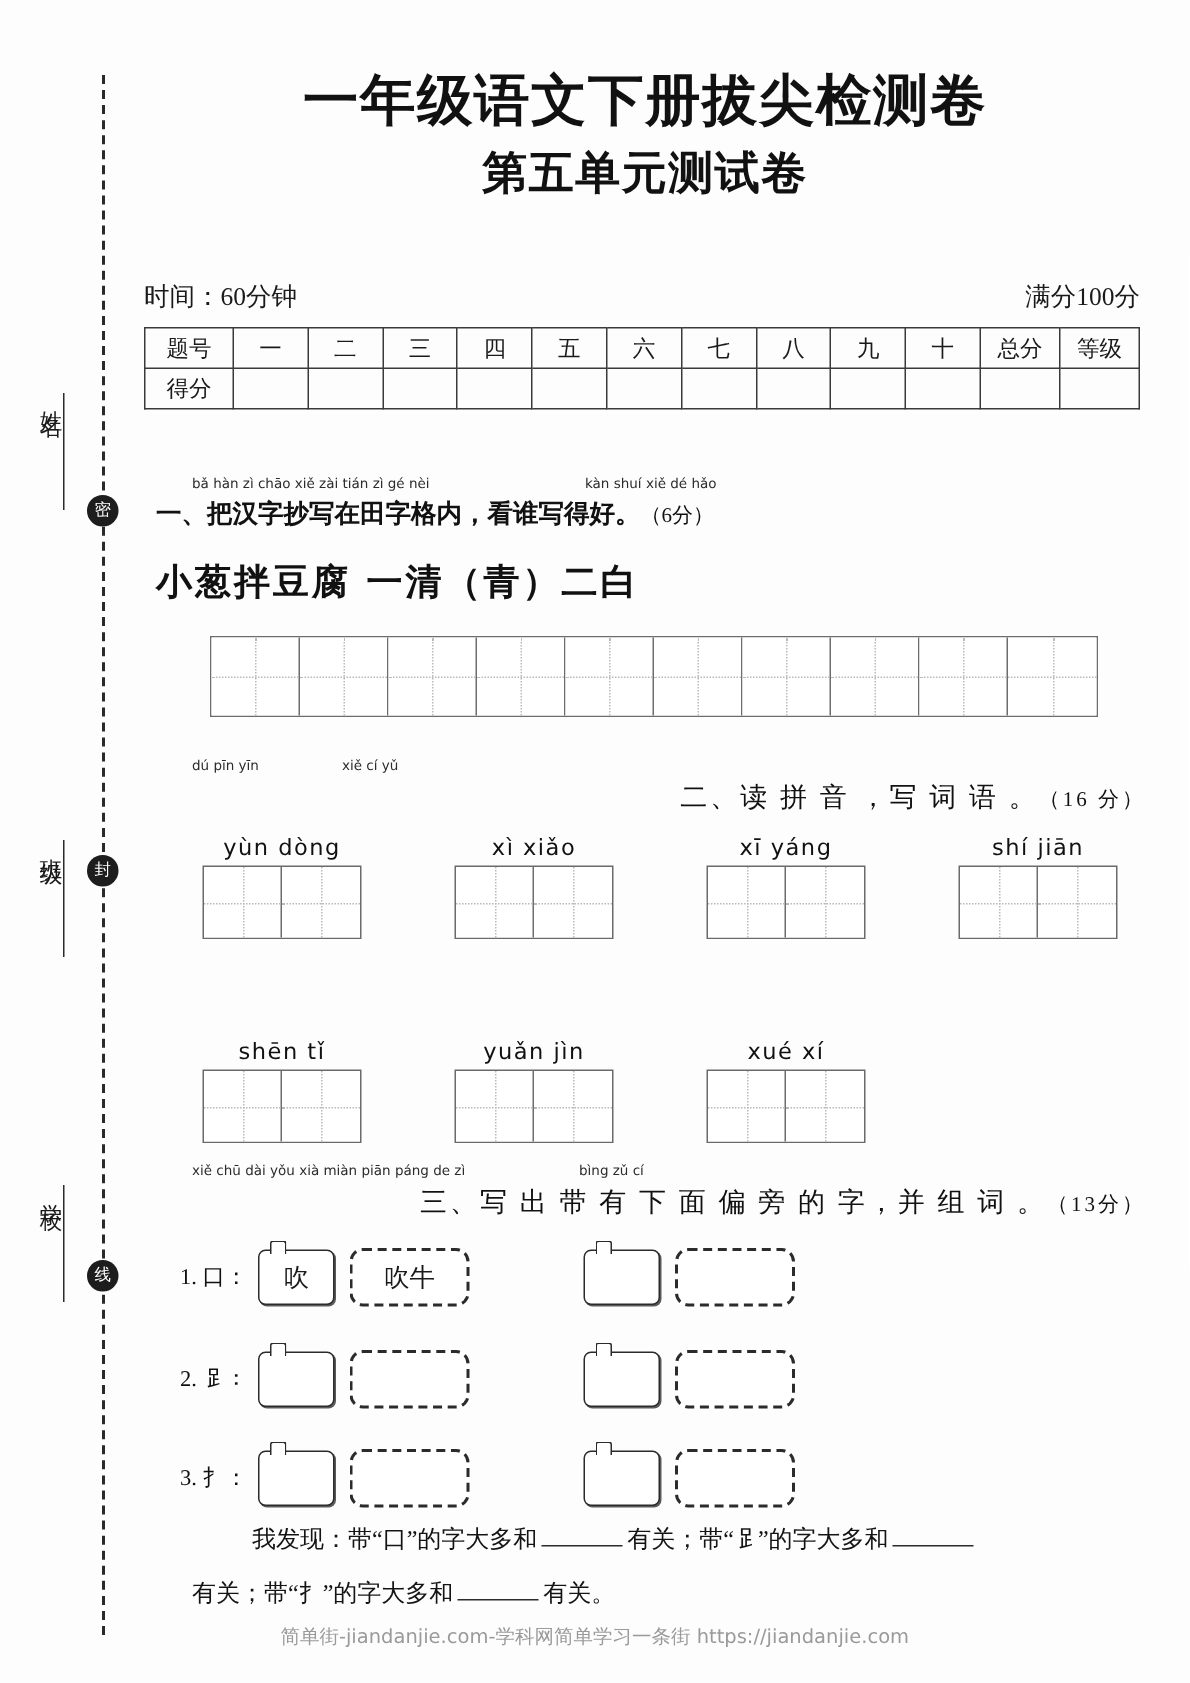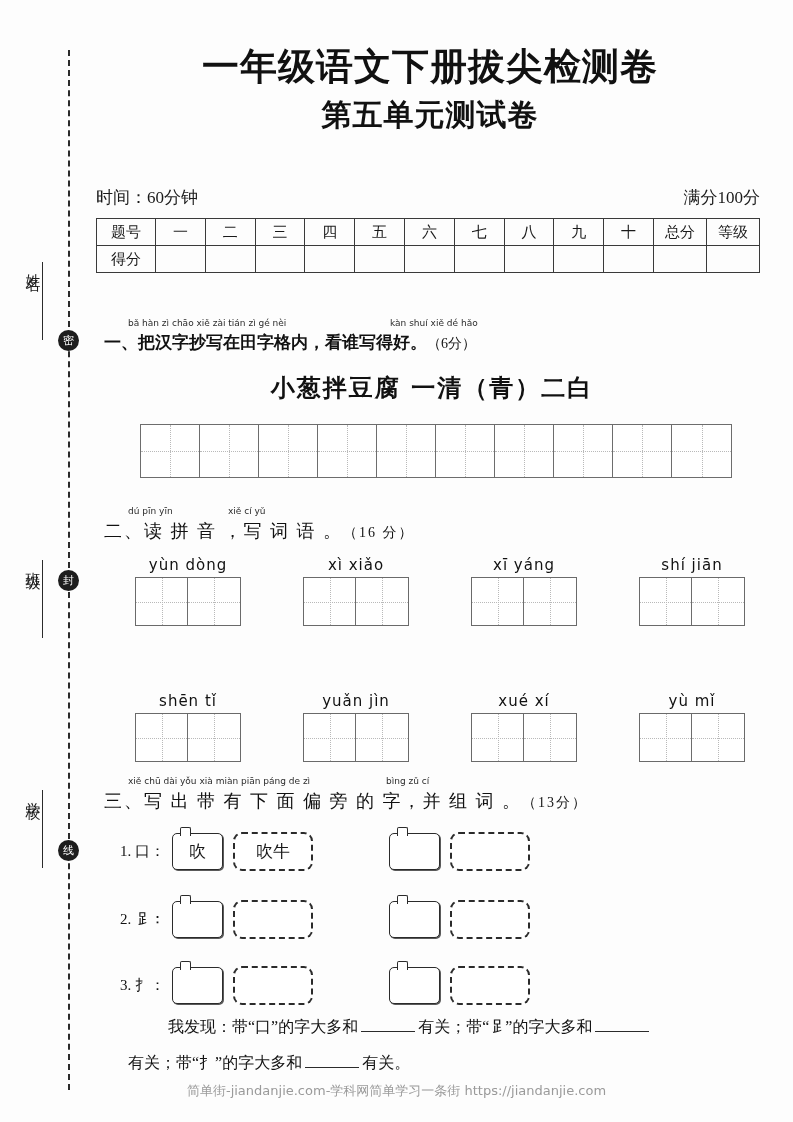--- a/index.html
+++ b/index.html
@@ -157,20 +157,21 @@
   .q-text .pts {
     font-weight: normal;
     font-size: 14px;
     font-family: "Liberation Serif", serif;
   }
   .q-text.serif {
     font-family: "Liberation Serif", serif;
     font-weight: normal;
     font-size: 18px;
     letter-spacing: 2px;
+    text-align: right;
   }
 
   #q1-head { top: 318px; }
   #q2-head { top: 506px; }
   #q3-head { top: 776px; }
 
   
   .tzg-row {
     display: flex;
     border: 1.6px solid #6d6d6d;
@@ -194,21 +195,21 @@
     content: "";
     position: absolute;
     top: 0; bottom: 0; left: 50%;
     border-left: 1px dotted #b9b9b9;
   }
 
   #q1-sample {
     position: absolute;
     left: 104px; top: 372px;
     width: 656px;
-    text-align: center;
+    text-align: left;
     font-size: 24px;
     font-weight: bold;
     font-family: "DejaVu Sans", sans-serif;
     letter-spacing: 2px;
     color: #111;
   }
   #q1-grid {
     position: absolute;
     left: 140px; top: 424px;
   }
@@ -489,27 +490,20 @@
         <div class="tzg"></div>
       </div>
     </div>
     <div class="word-item">
       <div class="word-pinyin">xué  xí</div>
       <div class="word-grid">
         <div class="tzg"></div>
         <div class="tzg"></div>
       </div>
     </div>
-    <div class="word-item">
-      <div class="word-pinyin">yù  mǐ</div>
-      <div class="word-grid">
-        <div class="tzg"></div>
-        <div class="tzg"></div>
-      </div>
-    </div>
   </div>
 
   <div class="q-head" id="q3-head">
     <div class="q-pinyin-line">
       <span style="left:0px;">xiě chū dài yǒu xià miàn piān páng de zì</span>
       <span style="left:258px;">bìng zǔ cí</span>
     </div>
     <div class="q-text serif">
       <span>三、写 出 带 有 下 面 偏 旁 的 字，并 组 词 。</span><span class="pts">（13分）</span>
     </div>

